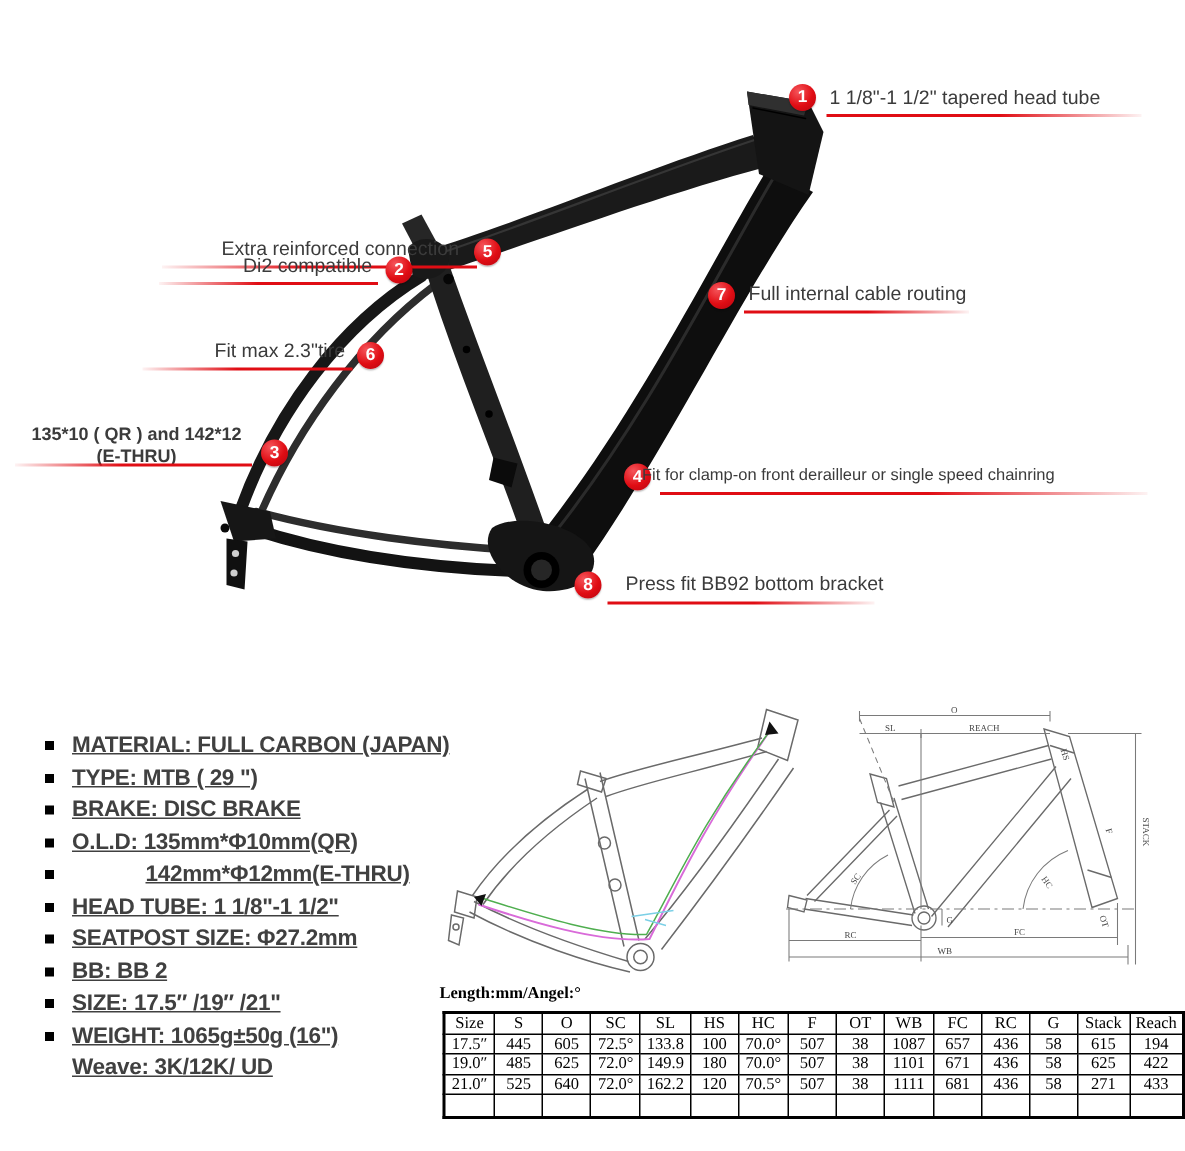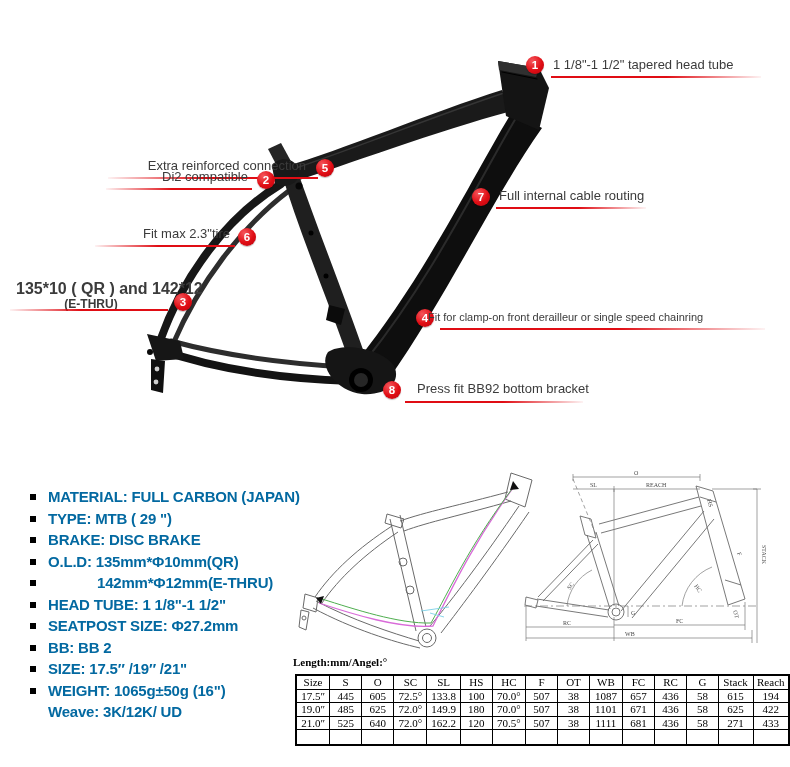--- a/index.html
+++ b/index.html
@@ -17,21 +17,21 @@
   .ann-label{position:absolute;white-space:nowrap;color:#3b3b3b;font-size:13px;line-height:16px;}
   .u-line{position:absolute;height:2px;}
   .fade-right{background:linear-gradient(90deg,#e00d14 0%,#e00d14 55%,rgba(224,13,20,0.05) 100%);}
   .fade-left{background:linear-gradient(90deg,rgba(224,13,20,0.05) 0%,#e00d14 45%,#e00d14 100%);}
 
   
   #spec-list{position:absolute;left:30px;top:486px;width:280px;}
   .spec-row{display:flex;align-items:flex-start;line-height:21.5px;}
   .spec-bullet{flex:0 0 6px;width:6px;height:6px;background:#000;margin:8px 12px 0 0;}
   .spec-bullet.hidden{visibility:hidden;}
-  .spec-text{font-size:15px;font-weight:700;color:#0369a1;letter-spacing:-0.2px;white-space:nowrap;}
+  .spec-text{font-size:15px;font-weight:700;color:#404040;letter-spacing:-0.2px;white-space:nowrap;text-decoration:underline;}
   .spec-row.indent .spec-text{margin-left:49px;}
 
   
   #units-label{position:absolute;left:293px;top:656px;font-family:"Liberation Serif",serif;
                font-size:11px;font-weight:700;color:#000;}
   #geo-table{position:absolute;left:295px;top:674px;border-collapse:collapse;table-layout:fixed;
              font-family:"Liberation Serif",serif;font-size:11px;color:#000;}
   #geo-table th,#geo-table td{border:1px solid #000;padding:0 1px;text-align:center;
              font-weight:normal;overflow:hidden;white-space:nowrap;}
   #geo-table thead tr{height:14px;}
@@ -108,21 +108,21 @@
     <div class="u-line fade-right" style="left:24px;top:20px;width:150px;"></div>
   </div>
 
   <div class="callout" style="left:90px;top:225px;width:166px;height:24px;">
     <span class="ann-label" style="right:26px;top:1px;">Fit max 2.3"tire</span>
     <span class="badge" style="right:0;top:3px;">6</span>
     <div class="u-line fade-left" style="left:5px;top:20px;right:21px;"></div>
   </div>
 
   <div class="callout" style="left:10px;top:281px;width:182px;height:34px;">
-    <span class="ann-label" style="left:6px;top:0;width:150px;text-align:center;font-size:16px;font-weight:600;white-space:nowrap;">135*10 ( QR ) and 142*12</span>
+    <span class="ann-label" style="left:6px;top:0;width:150px;text-align:center;font-size:12px;font-weight:600;white-space:nowrap;">135*10 ( QR ) and 142*12</span>
     <span class="ann-label" style="left:6px;top:15px;width:150px;text-align:center;font-size:12px;font-weight:600;">(E-THRU)</span>
     <span class="badge" style="right:0;top:12px;">3</span>
     <div class="u-line fade-left" style="left:0;top:28px;width:158px;"></div>
   </div>
 
   <div class="callout" style="left:416px;top:308px;width:360px;height:24px;">
     <span class="badge" style="left:0;top:1px;">4</span>
     <span class="ann-label" style="left:12px;top:1px;font-size:11px;">Fit for clamp-on front derailleur or single speed chainring</span>
     <div class="u-line fade-right" style="left:24px;top:20px;width:325px;"></div>
   </div>

